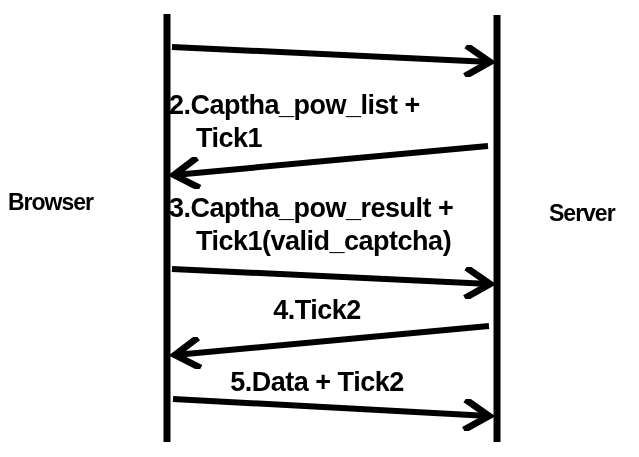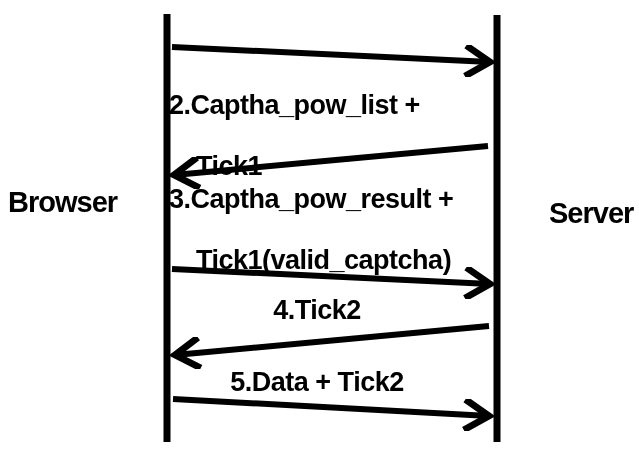--- a/index.html
+++ b/index.html
@@ -9,34 +9,34 @@
     height: 457px;
     background: #ffffff;
     color: #000000;
     font-family: "Liberation Sans", sans-serif;
     font-weight: bold;
     overflow: hidden;
   }
   .diagram-svg { position: absolute; left: 0; top: 0; width: 639px; height: 457px; }
   .participant {
     position: absolute;
-    font-size: 29px;
+    font-size: 23px;
     letter-spacing: -1px;
     white-space: nowrap;
     line-height: 32px;
   }
   .msg {
     position: absolute;
     font-size: 27px;
     letter-spacing: -0.5px;
     line-height: 33px;
     white-space: nowrap;
   }
   .msg .line1 { display: block; }
-  .msg .line2 { display: block; padding-left: 27px; margin-top: 28px; }
+  .msg .line2 { display: block; padding-left: 27px; }
   .msg.centered { text-align: center; }
 </style>
 </head>
 <body>
 
 <div class="canvas">
 
   <svg class="diagram-svg" viewBox="0 0 639 457">
     <defs>
       <marker id="chev" viewBox="0 0 12 12" refX="10" refY="6" markerWidth="5.4" markerHeight="5.4" orient="auto">
@@ -57,21 +57,21 @@
   <div class="participant" style="left:8px; top:186px;">Browser</div>
 
   <div class="participant" style="left:537px; top:197px;margin-left:12px;">Server</div>
 
 
   <div class="msg" style="left:169px; top:89px;">
     <span class="line1">2.Captha_pow_list +</span>
     <span class="line2">Tick1</span>
   </div>
 
-  <div class="msg" style="left:169px; top:183px;">
+  <div class="msg" style="left:169px; top:192px;">
     <span class="line1">3.Captha_pow_result +</span>
     <span class="line2">Tick1(valid_captcha)</span>
   </div>
 
   <div class="msg centered" style="left:152px; top:294px; width:330px;">
     <span class="line1">4.Tick2</span>
   </div>
 
   <div class="msg centered" style="left:152px; top:366px; width:330px;">
     <span class="line1">5.Data + Tick2</span>

